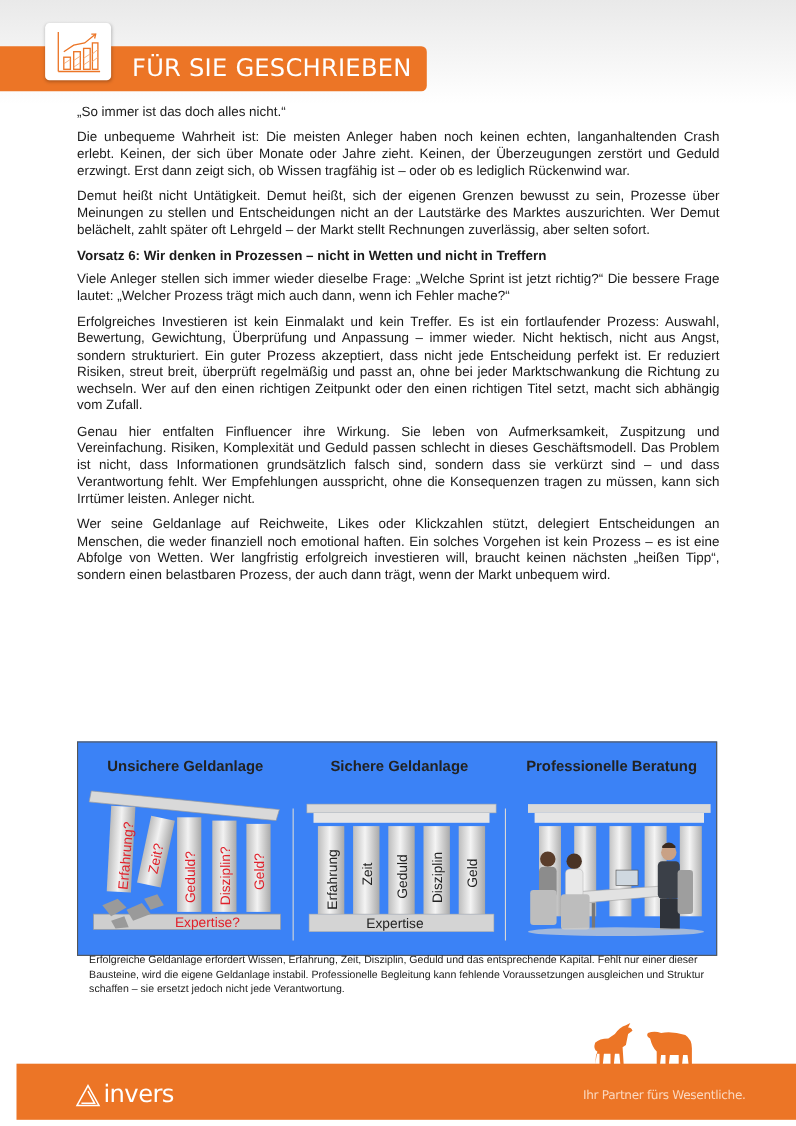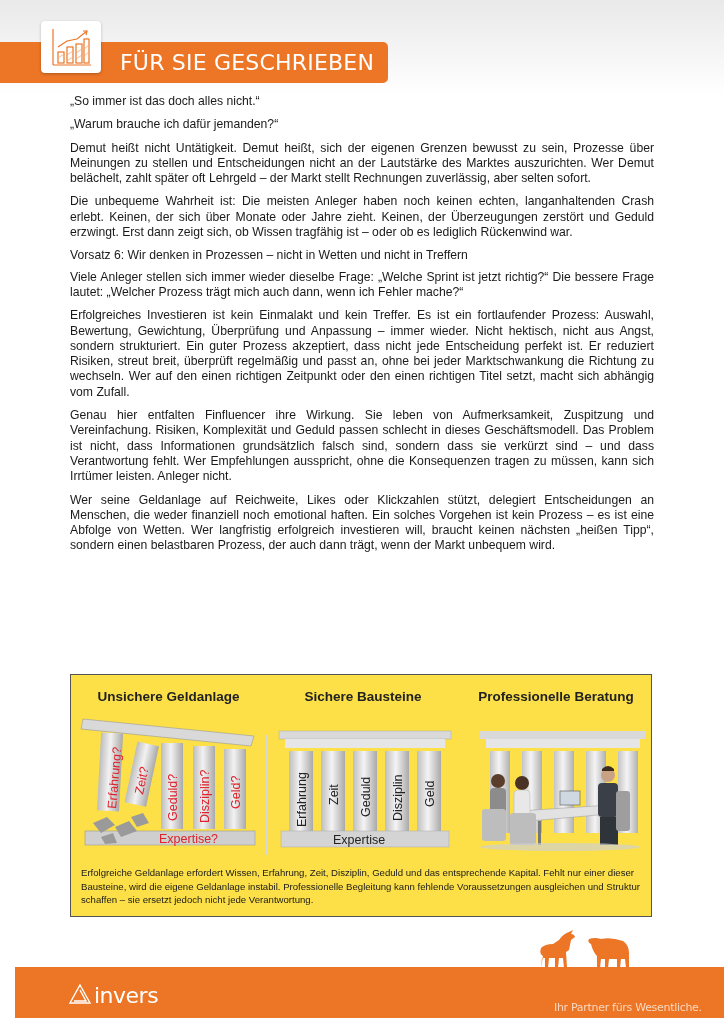--- a/index.html
+++ b/index.html
@@ -28,55 +28,55 @@
     box-shadow: 0 1px 3px rgba(0,0,0,0.25);
   }
   .header-icon-box svg { position: absolute; left: 8px; top: 4px; }
 
   .content {
     position: absolute; left: 70px; top: 94px; width: 584px;
     font-size: 12.2px; line-height: 15.3px;
   }
   .content p { margin: 0 0 8px 0; text-align: justify; }
   .content p.quote { text-align: left; }
-  .content p.heading { font-weight: normal; text-align: left; margin-bottom: 6px; }
+  .content p.heading { font-weight: bold; text-align: left; margin-bottom: 6px; }
 
   .infobox {
-    position: absolute; left: 70px; top: 674px; width: 582px; height: 243px;
-    border: 1.5px solid #555; background: #fde047; box-sizing: border-box;
+    position: absolute; left: 70px; top: 674px; width: 582px; height: 195px;
+    border: 1.5px solid #555; background: #3b82f6; box-sizing: border-box;
   }
   .panel { position: absolute; top: 0; height: 180px; }
   .panel-title {
     position: absolute; top: 14px; left: 0; width: 100%; text-align: center;
     font-weight: bold; font-size: 13.5px; color: #222; white-space: nowrap;
   }
   .panel svg { position: absolute; left: 0; top: 38px; }
   .panel-divider {
     position: absolute; top: 60px; width: 1px; height: 120px; background: #d8d8d8;
   }
   .caption {
     position: absolute; left: 10px; top: 191px; width: 562px;
     font-size: 9.6px; line-height: 13.5px; font-weight: normal; color: #1a1a1a;
   }
 
   .footer-bar {
     position: absolute; left: 15px; top: 967px; width: 709px; height: 51px;
     background: #ec7526;
   }
   .footer-logo {
-    position: absolute; left: 68px; top: 983px; display: flex; align-items: flex-start;
+    position: absolute; left: 68px; top: 983px; display: flex; align-items: center;
   }
   .footer-logo-text {
     font-family: "DejaVu Sans", sans-serif; font-size: 22px; color: #ffffff;
     letter-spacing: -0.5px; margin-left: 2px;
   }
   .footer-slogan {
-    position: absolute; left: 554px; top: 989px;
+    position: absolute; left: 530px; top: 989px;
     font-family: "DejaVu Sans", sans-serif; font-size: 11px; color: #fbd8bf;
-    letter-spacing: -0.3px; white-space: nowrap; margin-top: 12px;
+    letter-spacing: -0.3px; white-space: nowrap;
   }
   .bull-bear { position: absolute; left: 535px; top: 928px; }
 </style>
 </head>
 <body>
 
 <div class="top-bg"></div>
 <div class="header-bar"></div>
 <div class="header-title">FÜR SIE GESCHRIEBEN</div>
 <div class="header-icon-box">
@@ -98,23 +98,22 @@
         <line x1="35" y1="24" x2="40" y2="20"></line>
       <line x1="18" y1="36" x2="24" y2="32"></line>
         <line x1="27" y1="34" x2="33" y2="30"></line>
       <line x1="35" y1="31" x2="40" y2="27"></line>
     </g>
   </svg>
 </div>
 
 <div class="content">
   <p class="quote">„So immer ist das doch alles nicht.“</p>
-  <p class="quote">„Warum brauche ich dafür jemanden?“</p>
+  <p>Die unbequeme Wahrheit ist: Die meisten Anleger haben noch keinen echten, langanhaltenden Crash erlebt. Keinen, der sich über Monate oder Jahre zieht. Keinen, der Überzeugungen zerstört und Geduld erzwingt. Erst dann zeigt sich, ob Wissen tragfähig ist – oder ob es lediglich Rückenwind war.</p>
   <p>Demut heißt nicht Untätigkeit. Demut heißt, sich der eigenen Grenzen bewusst zu sein, Prozesse über Meinungen zu stellen und Entscheidungen nicht an der Lautstärke des Marktes auszurichten. Wer Demut belächelt, zahlt später oft Lehrgeld – der Markt stellt Rechnungen zuverlässig, aber selten sofort.</p>
-  <p>Die unbequeme Wahrheit ist: Die meisten Anleger haben noch keinen echten, langanhaltenden Crash erlebt. Keinen, der sich über Monate oder Jahre zieht. Keinen, der Überzeugungen zerstört und Geduld erzwingt. Erst dann zeigt sich, ob Wissen tragfähig ist – oder ob es lediglich Rückenwind war.</p>
   <p class="heading">Vorsatz 6: Wir denken in Prozessen – nicht in Wetten und nicht in Treffern</p>
   <p>Viele Anleger stellen sich immer wieder dieselbe Frage: „Welche Sprint ist jetzt richtig?“ Die bessere Frage lautet: „Welcher Prozess trägt mich auch dann, wenn ich Fehler mache?“</p>
   <p>Erfolgreiches Investieren ist kein Einmalakt und kein Treffer. Es ist ein fortlaufender Prozess: Auswahl, Bewertung, Gewichtung, Überprüfung und Anpassung – immer wieder. Nicht hektisch, nicht aus Angst, sondern strukturiert. Ein guter Prozess akzeptiert, dass nicht jede Entscheidung perfekt ist. Er reduziert Risiken, streut breit, überprüft regelmäßig und passt an, ohne bei jeder Marktschwankung die Richtung zu wechseln. Wer auf den einen richtigen Zeitpunkt oder den einen richtigen Titel setzt, macht sich abhängig vom Zufall.</p>
   <p>Genau hier entfalten Finfluencer ihre Wirkung. Sie leben von Aufmerksamkeit, Zuspitzung und Vereinfachung. Risiken, Komplexität und Geduld passen schlecht in dieses Geschäftsmodell. Das Problem ist nicht, dass Informationen grundsätzlich falsch sind, sondern dass sie verkürzt sind – und dass Verantwortung fehlt. Wer Empfehlungen ausspricht, ohne die Konsequenzen tragen zu müssen, kann sich Irrtümer leisten. Anleger nicht.</p>
   <p>Wer seine Geldanlage auf Reichweite, Likes oder Klickzahlen stützt, delegiert Entscheidungen an Menschen, die weder finanziell noch emotional haften. Ein solches Vorgehen ist kein Prozess – es ist eine Abfolge von Wetten. Wer langfristig erfolgreich investieren will, braucht keinen nächsten „heißen Tipp“, sondern einen belastbaren Prozess, der auch dann trägt, wenn der Markt unbequem wird.</p>
 </div>
 
 <div class="infobox">
 
   <div class="panel" style="left:0; width:195px;">
@@ -155,21 +154,21 @@
         <text transform="translate(106 108) rotate(-90)">Geduld?</text>
         <text transform="translate(138 110) rotate(-90)">Disziplin?</text>
         <text transform="translate(169 96) rotate(-90)">Geld?</text>
         <text x="88" y="130">Expertise?</text>
       </g>
     </svg>
   </div>
   <div class="panel-divider" style="left:195px;"></div>
 
   <div class="panel" style="left:196px; width:192px;">
-    <div class="panel-title">Sichere Bausteine</div>
+    <div class="panel-title">Sichere Geldanlage</div>
     <svg width="192" height="140" viewBox="0 0 192 140">
       <defs>
         <linearGradient id="col2" x1="0" x2="1">
           <stop offset="0" stop-color="#bdbdbd"></stop>
             <stop offset="0.45" stop-color="#f4f4f4"></stop>
             <stop offset="1" stop-color="#a9a9a9"></stop>
         </linearGradient>
       </defs>
       <rect x="12" y="18" width="172" height="8" fill="#d9d9d9" stroke="#aaa" stroke-width="0.5"></rect>
       <rect x="18" y="26" width="160" height="9" fill="#e6e6e6"></rect>

